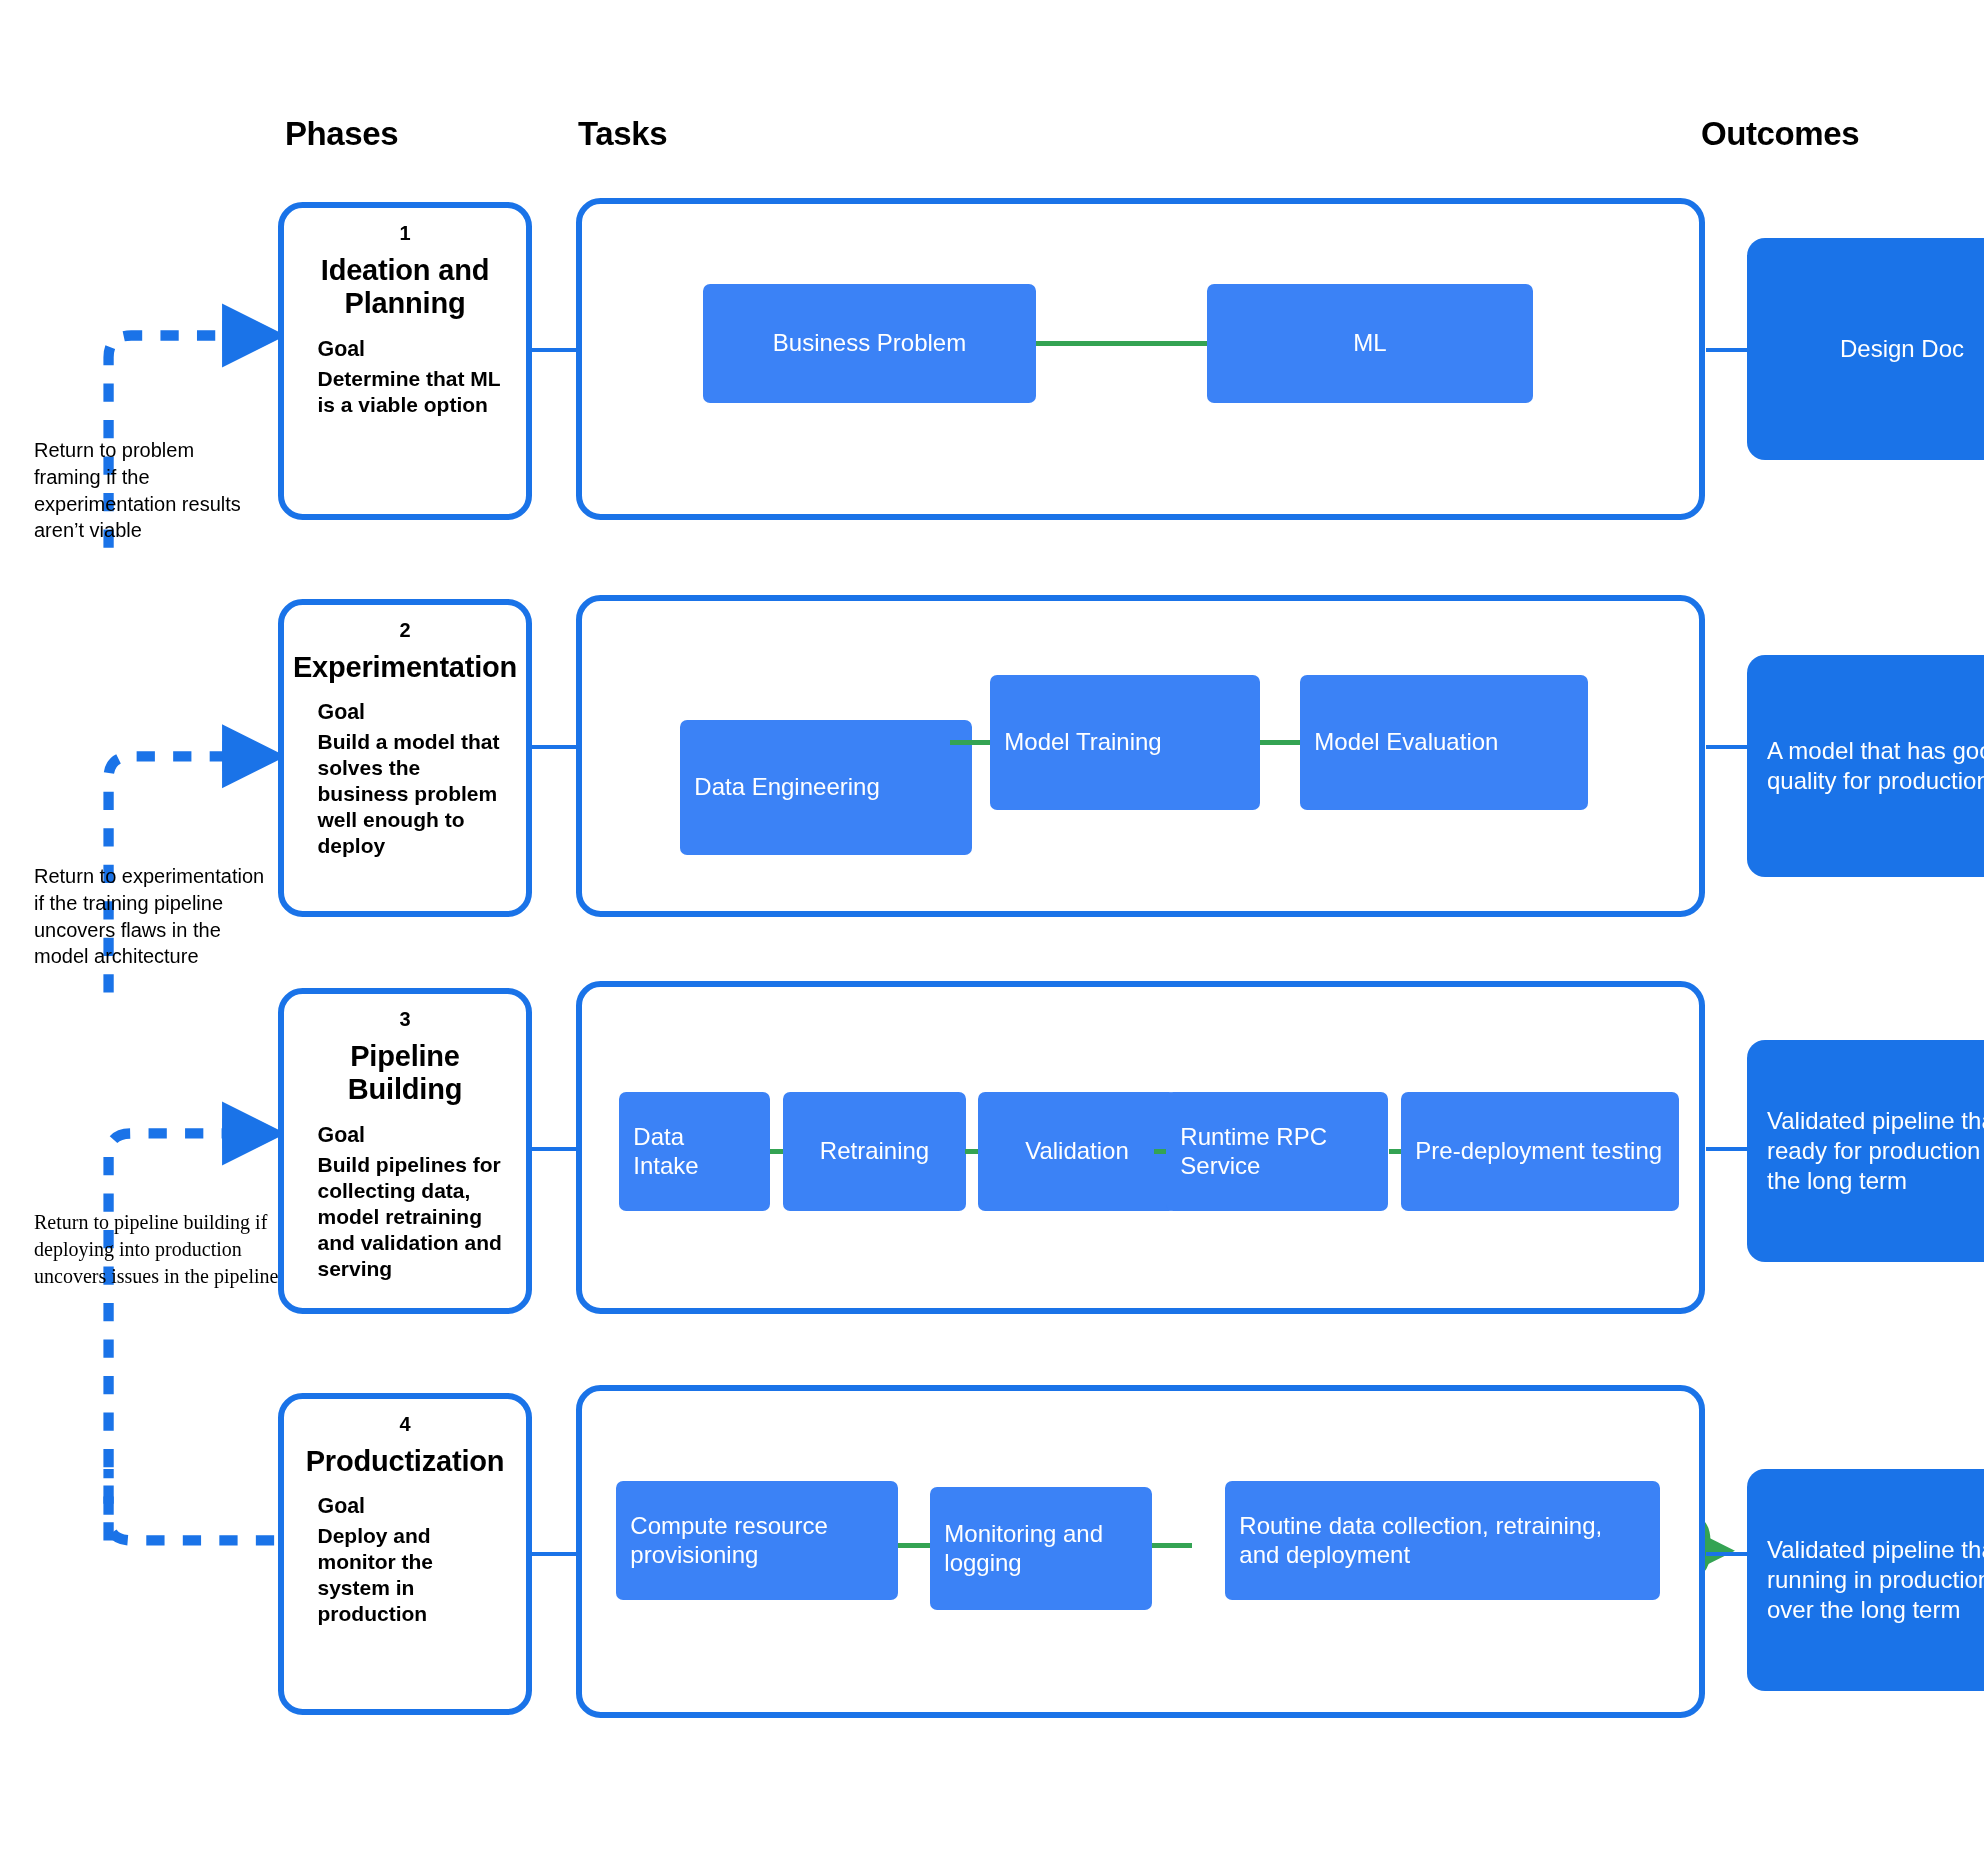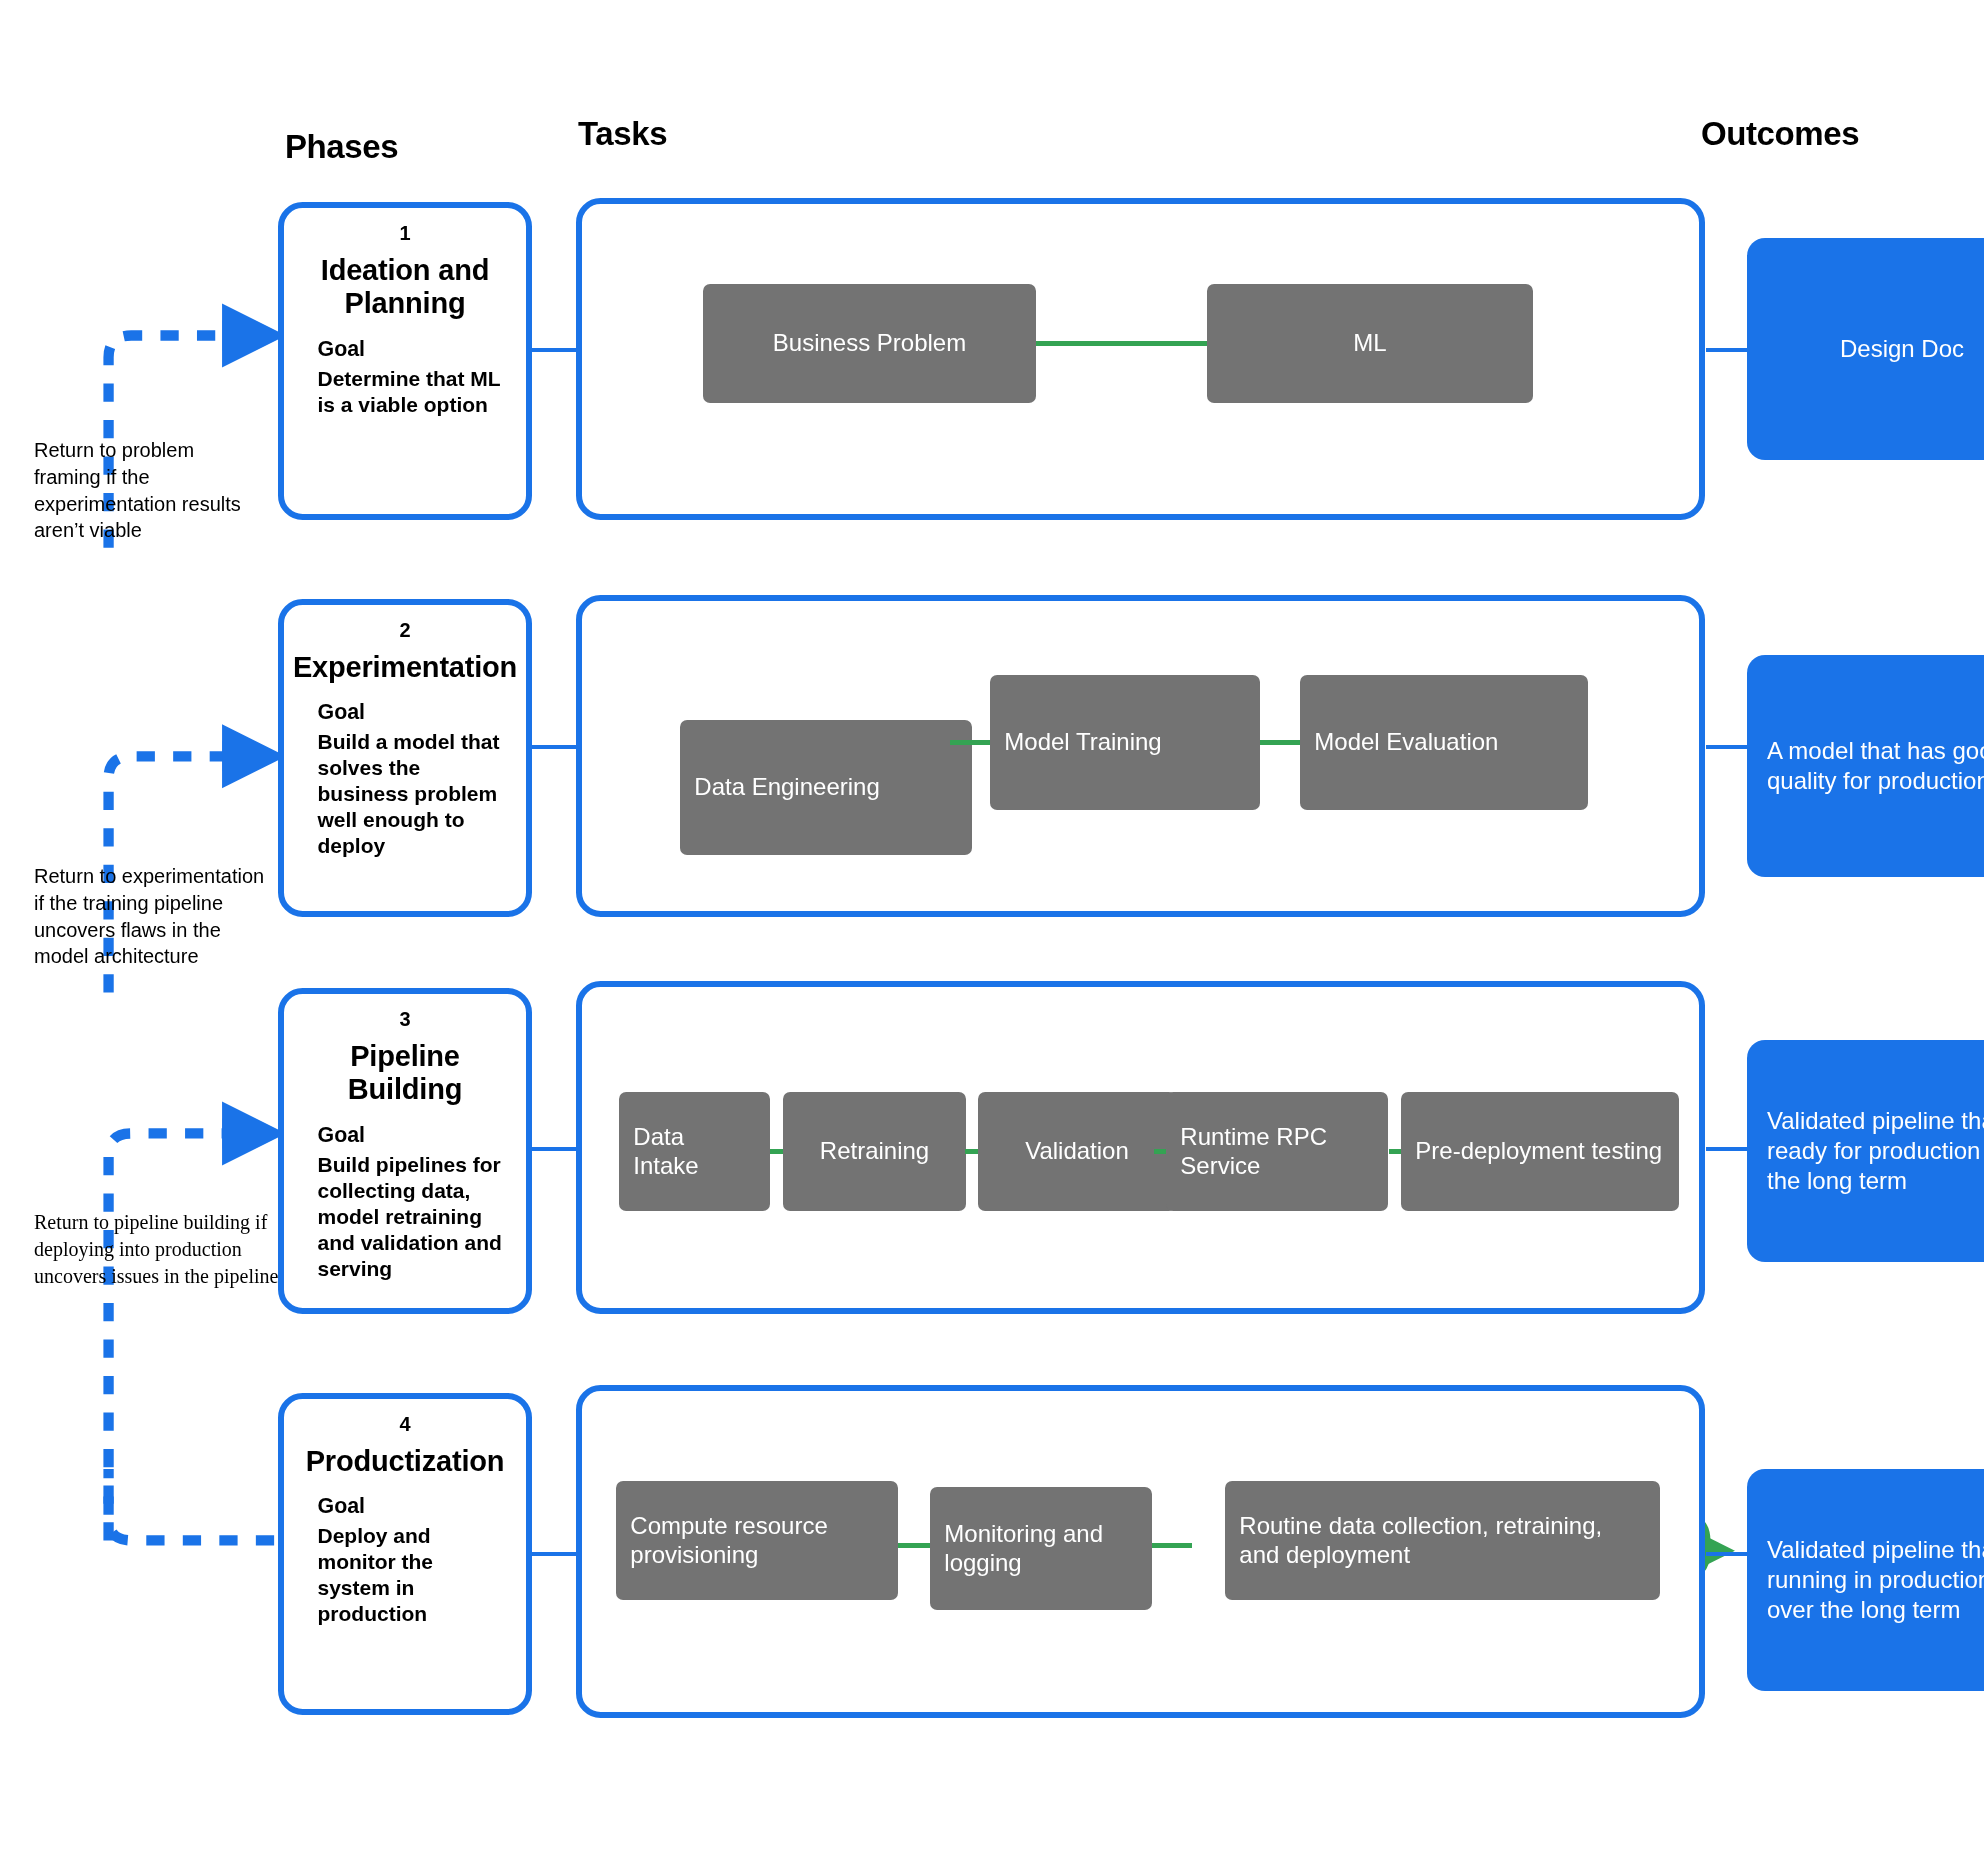--- a/index.html
+++ b/index.html
@@ -77,21 +77,21 @@
   .tasks-panel{
     box-sizing:border-box;
     border:6.7px solid #1a73e8;
     border-radius:24.6px;
     background:#ffffff;
   }
 
   
   .task-box{
     box-sizing:border-box;
-    background:#737373;
+    background:#3b82f6;
     border-radius:7.1px;
     color:#ffffff;
     display:flex;
     align-items:center;
     padding:0 14.3px;
     font-size:24px;
     line-height:1.2;
     font-weight:400;
   }
   .task-box.center{justify-content:center;text-align:center;}
@@ -178,21 +178,21 @@
     <g>
       <path d="M 3085 3820 L 3030 3820 Q 2968 3820 2968 3882 L 2968 3900" fill="none" stroke="#34a353" stroke-width="22" stroke-linecap="round"></path>
       <path d="M 3085 3972 L 3030 3972 Q 2968 3972 2968 3906" fill="none" stroke="#34a353" stroke-width="22" stroke-linecap="round" marker-end="url(#greenArrowDown)"></path>
     </g>
     <g>
       <path d="M 4180 3820 L 4235 3820 Q 4297 3820 4297 3882 L 4297 3900" fill="none" stroke="#34a353" stroke-width="22" stroke-linecap="round"></path>
       <path d="M 4180 3972 L 4235 3972 Q 4297 3972 4297 3906" fill="none" stroke="#34a353" stroke-width="22" stroke-linecap="round" marker-end="url(#greenArrowDown)"></path>
     </g>
   </svg>
 
-  <div class="abs col-header" style="left:285px;top:115px;margin-top:13px;">Phases</div>
+  <div class="abs col-header" style="left:285px;top:115px;">Phases</div>
   <div class="abs col-header" style="left:578px;top:115px;">Tasks</div>
   <div class="abs col-header" style="left:1701px;top:115px;">Outcomes</div>
 
   <div class="abs phase-card" style="left:278px;top:202px;width:254px;height:318px;">
     <div class="phase-num">1</div>
     <div class="phase-title">Ideation and Planning</div>
     <div class="goal-block">
       <div class="goal-label">Goal</div>
       <div class="goal-text">Determine that ML is a viable option</div>
     </div>

